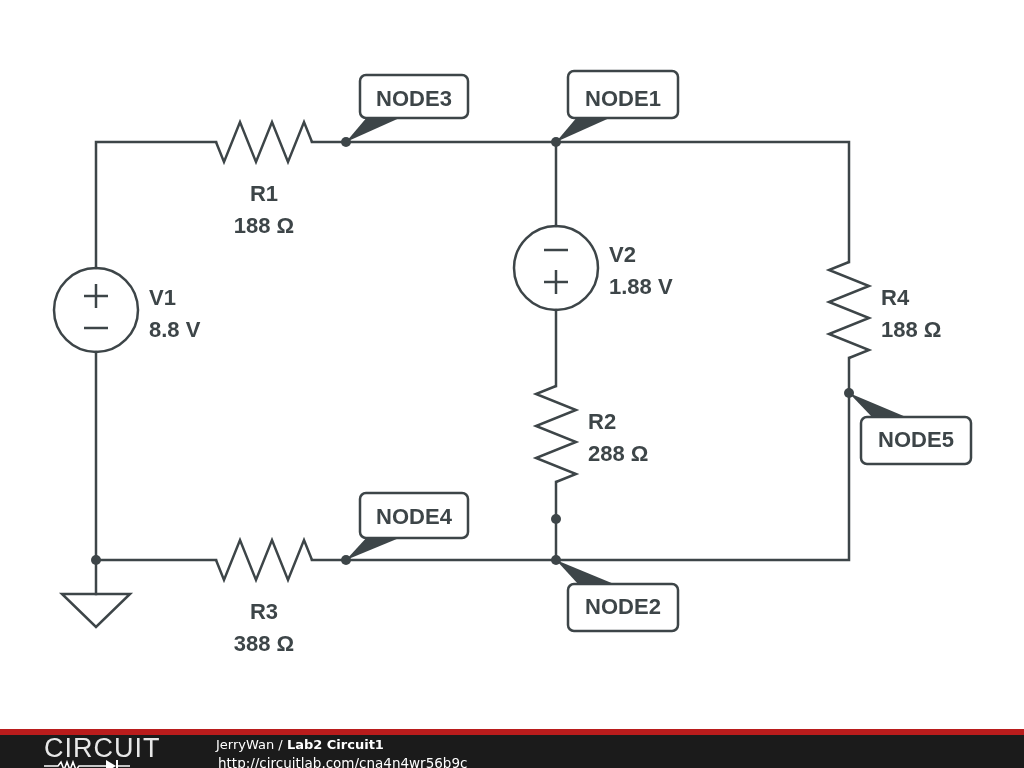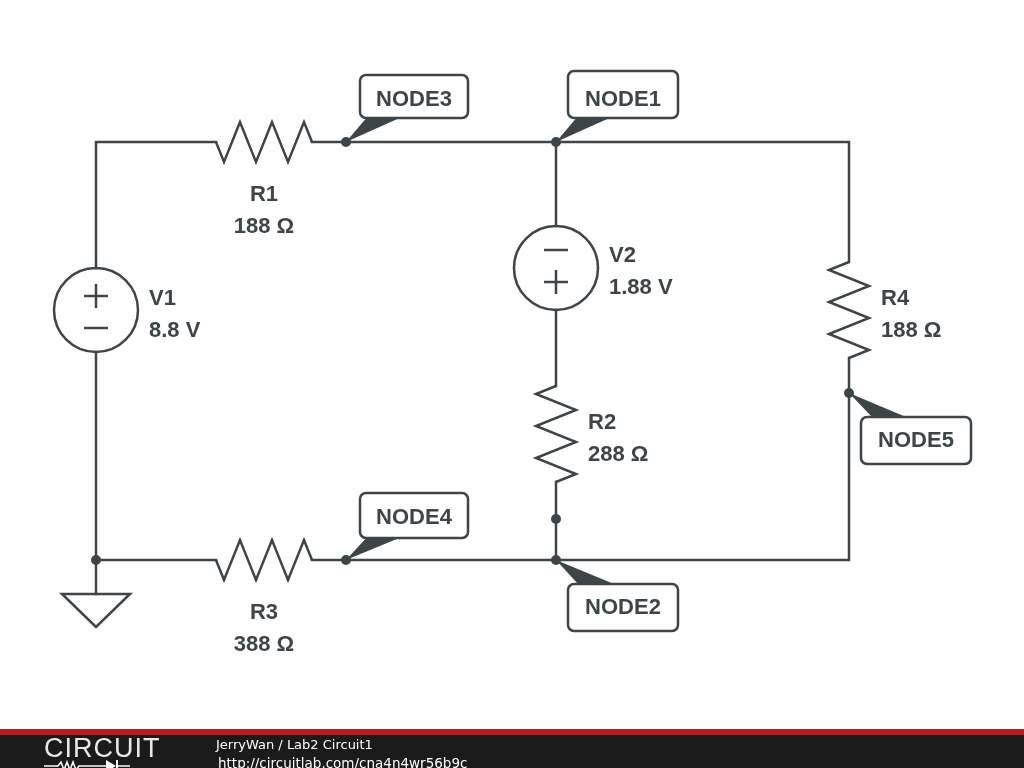--- a/index.html
+++ b/index.html
@@ -11,21 +11,21 @@
   .lbl { fill: #3d4548; font-family: "Liberation Sans", sans-serif; font-weight: bold; font-size: 22px; }
   .tagbox { fill: #ffffff; stroke: #3d4548; stroke-width: 2.5; }
   .tagptr { fill: #3d4548; }
   .tagtxt { fill: #3d4548; font-family: "Liberation Sans", sans-serif; font-weight: bold; font-size: 22px; }
   #footer { position: absolute; left: 0; top: 729px; width: 1024px; height: 39px; background: #1b1b1b; border-top: 6px solid #b91c1c; }
   #logo-top { position: absolute; left: 44px; top: 0px; color: #e8e8e8; font-family: "Liberation Sans", sans-serif; font-size: 27px; letter-spacing: 1px; font-weight: normal; line-height: 27px; }
   #logo-bottom { position: absolute; left: 44px; top: 24px; height: 14px; width: 130px; }
   #logo-lab { position: absolute; left: 130px; top: 22px; color: #ffffff; font-family: "Liberation Sans", sans-serif; font-weight: bold; font-size: 16px; line-height: 16px; margin-top: 12px; }
   #author-line { position: absolute; left: 216px; top: 2px; color: #ffffff; font-family: "DejaVu Sans", sans-serif; font-size: 13px; line-height: 16px; }
   #author-line .author { }
-  #author-line .title { font-weight: normal; }
+  #author-line .title { font-weight: bold; }
   #url-line { position: absolute; left: 218px; top: 20px; color: #ffffff; font-family: "DejaVu Sans", sans-serif; font-size: 13.5px; line-height: 16px; text-align: right; }
 </style>
 </head>
 <body>
 
 <svg id="schematic" viewBox="0 0 1024 730" xmlns="http://www.w3.org/2000/svg">
 
   <g>
 
     <polyline class="wire" points="96,268 96,142 216,142"></polyline>

